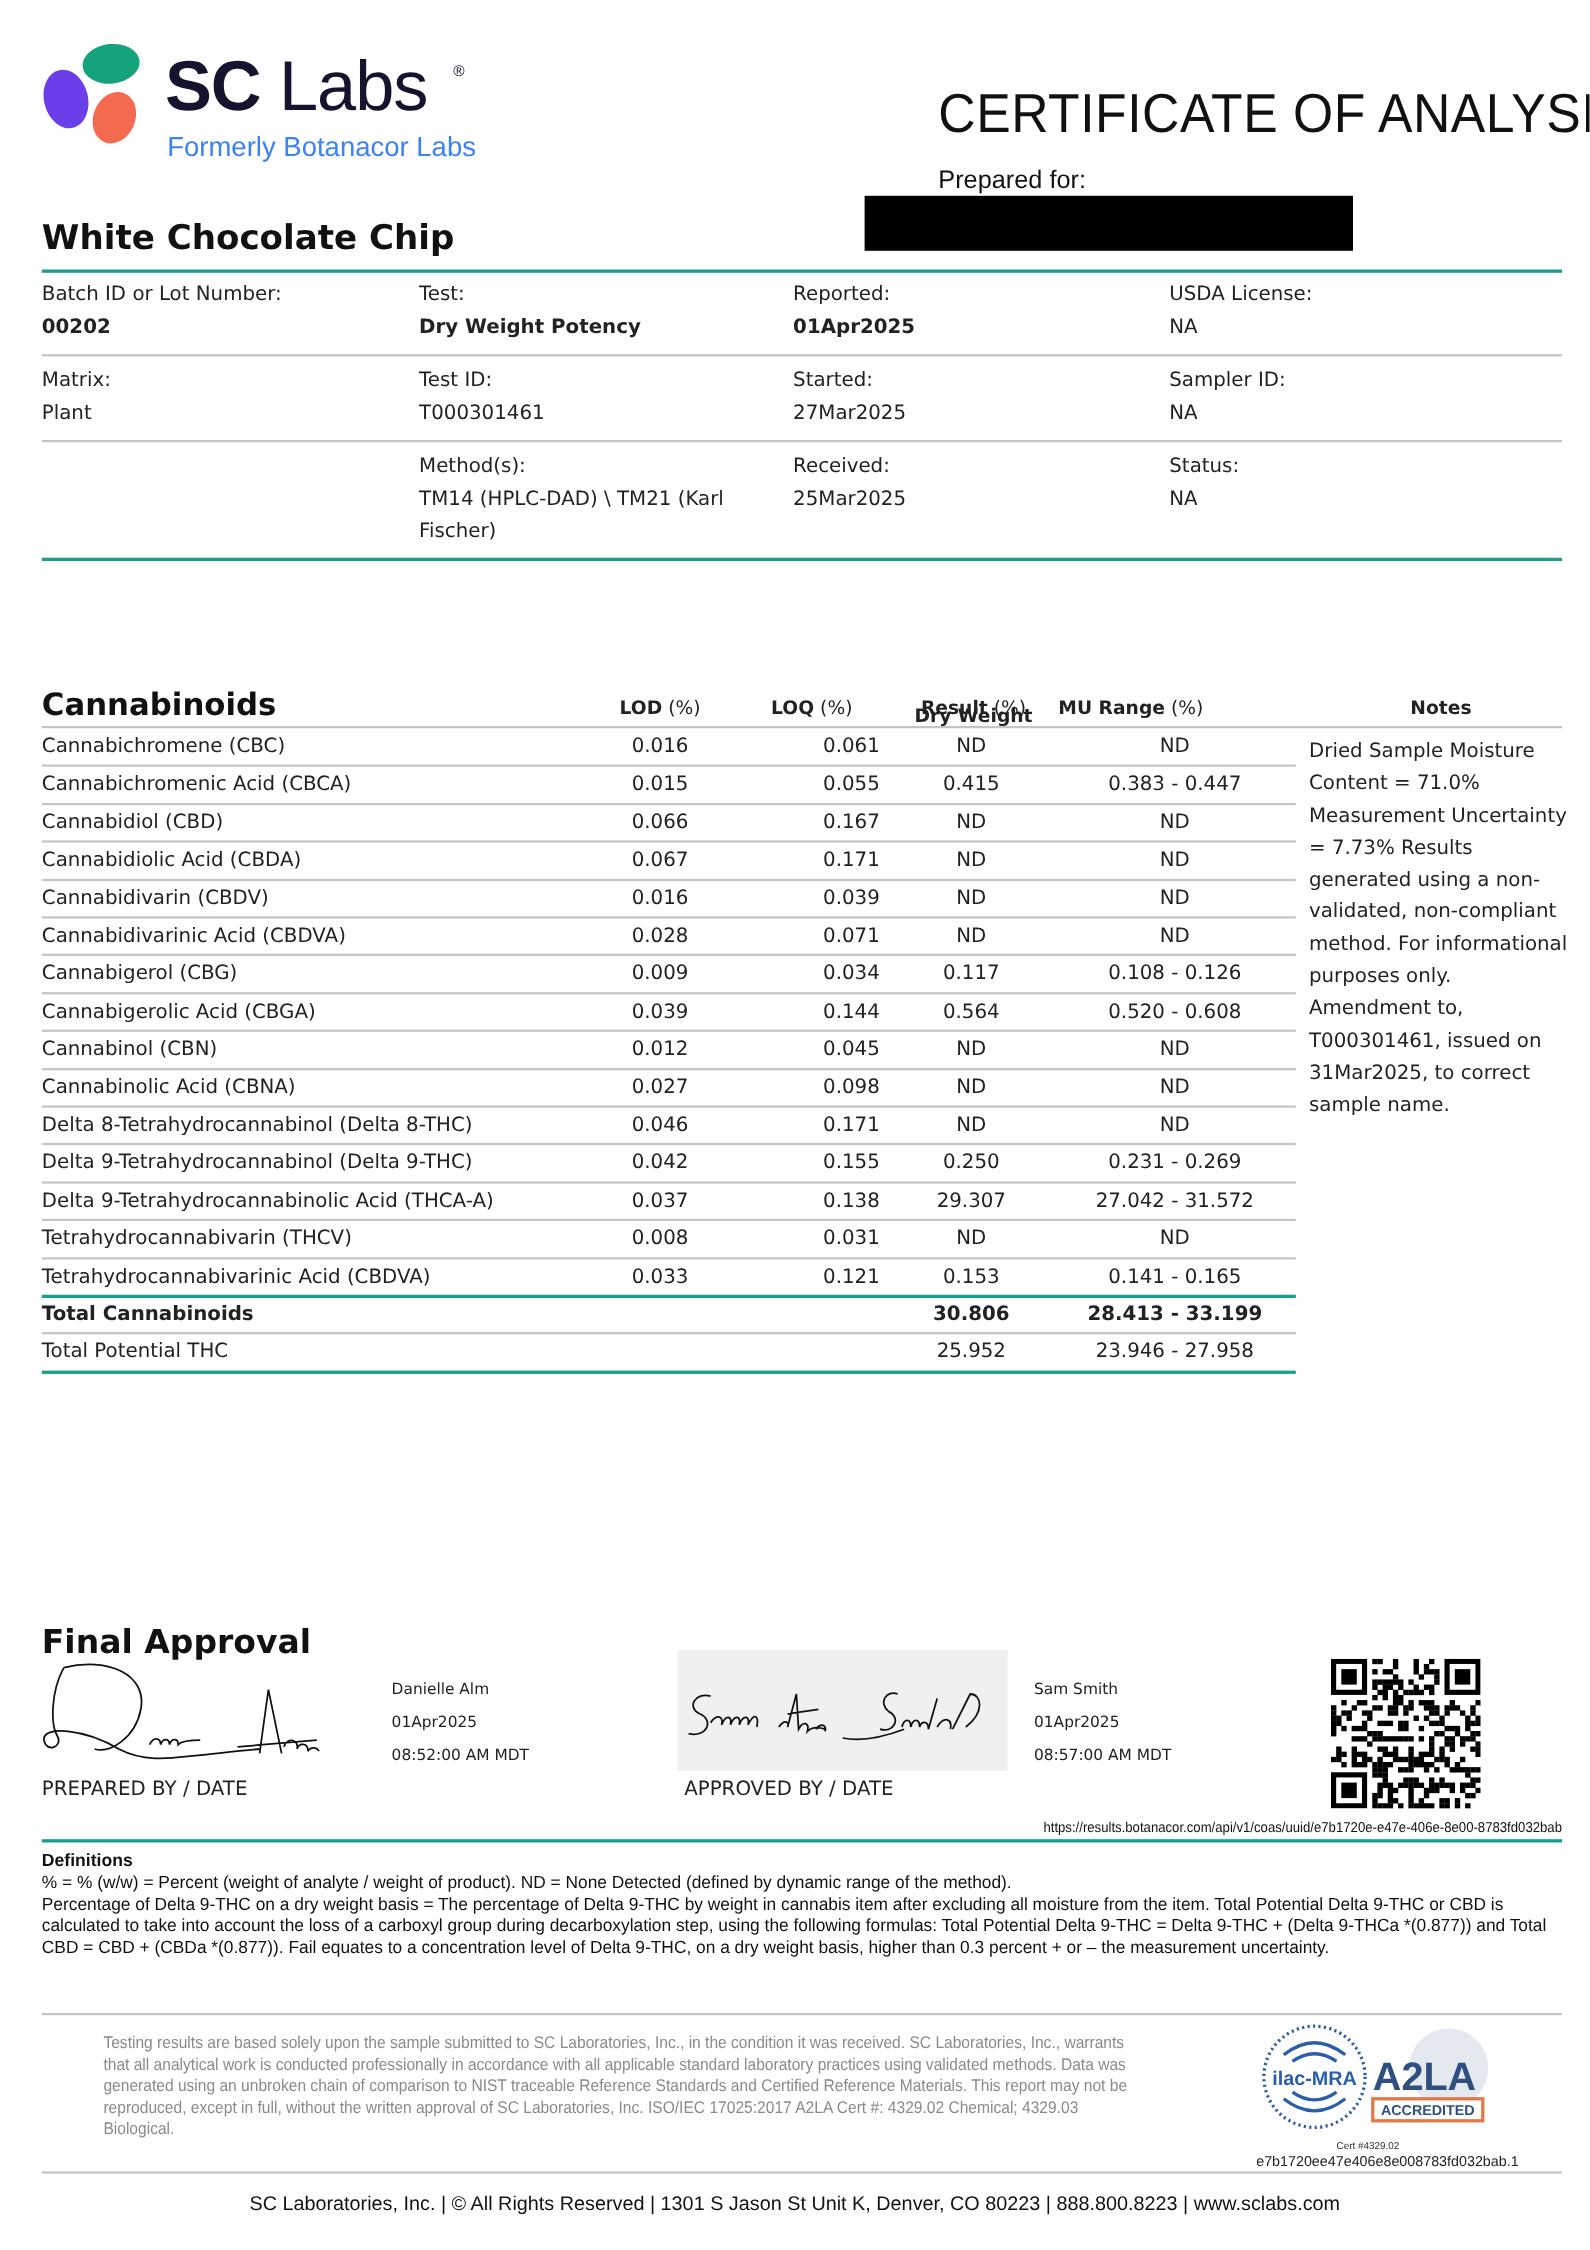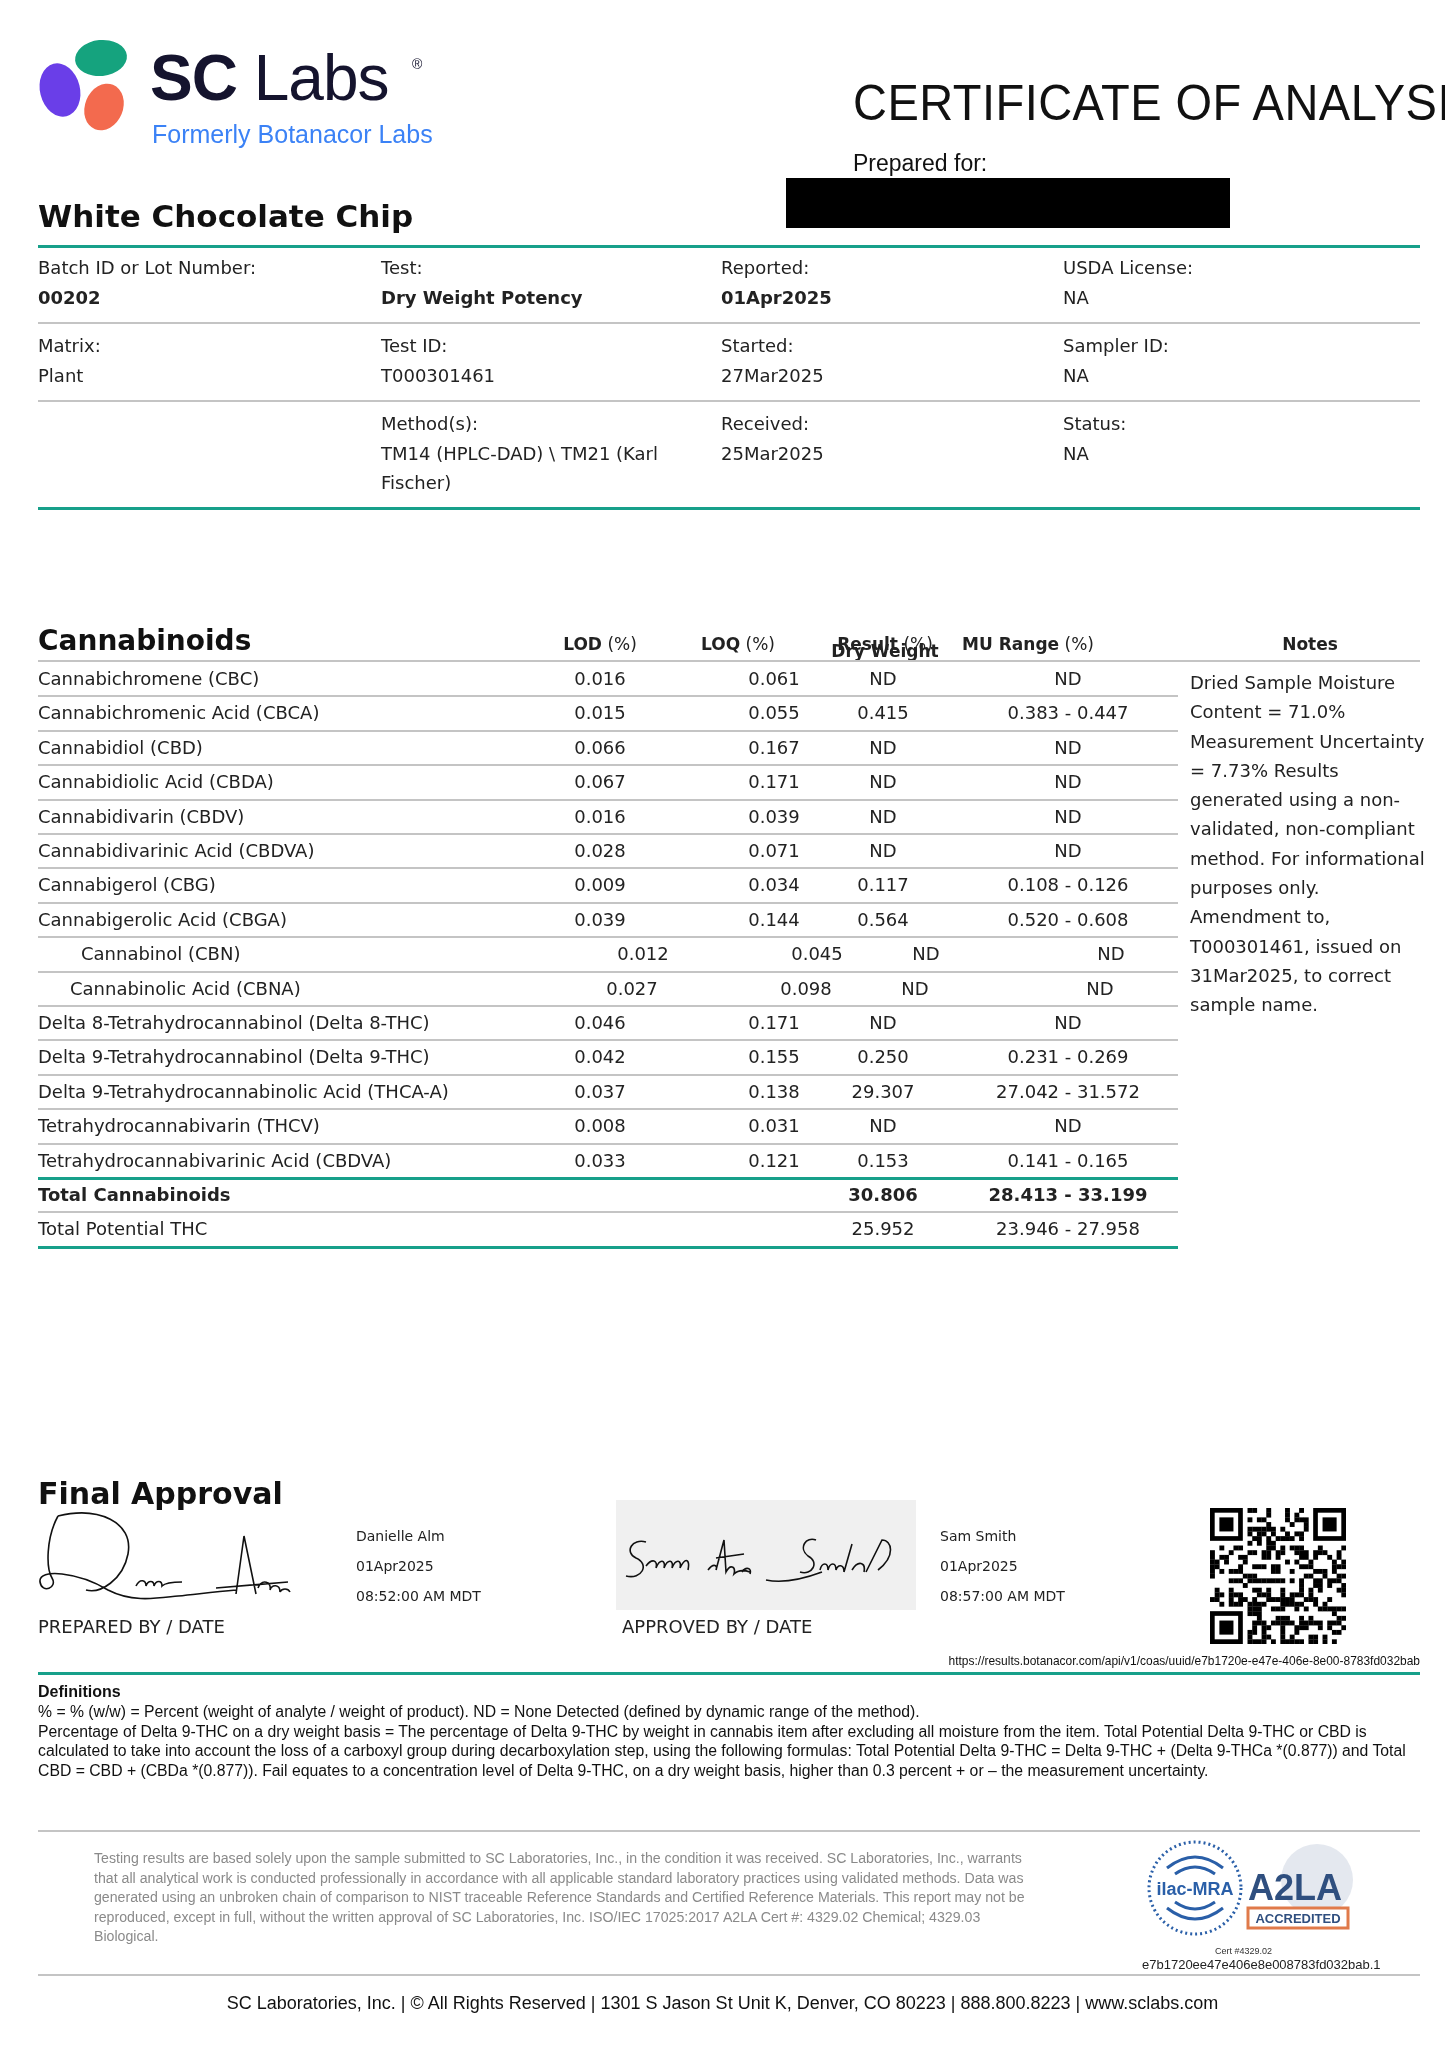--- a/index.html
+++ b/index.html
@@ -189,29 +189,29 @@
     </div>
     <div class="tbl-rule" style="top: 901.8px;"></div>
     <div class="row" style="top: 902.8px;">
       <div class="cell c-name">Cannabigerolic Acid (CBGA)</div>
       <div class="cell c-lod">0.039</div>
       <div class="cell c-loq">0.144</div>
       <div class="cell c-res">0.564</div>
       <div class="cell c-mu">0.520 - 0.608</div>
     </div>
     <div class="tbl-rule" style="top: 936.2px;"></div>
-    <div class="row" style="top: 937.2px; margin-left: 43px;">
+    <div class="row" style="top: 937.2px;">
       <div class="cell c-name">Cannabinol (CBN)</div>
       <div class="cell c-lod">0.012</div>
       <div class="cell c-loq">0.045</div>
       <div class="cell c-res">ND</div>
       <div class="cell c-mu">ND</div>
     </div>
     <div class="tbl-rule" style="top: 970.6px;"></div>
-    <div class="row" style="top: 971.6px; margin-left: 32px;">
+    <div class="row" style="top: 971.6px;">
       <div class="cell c-name">Cannabinolic Acid (CBNA)</div>
       <div class="cell c-lod">0.027</div>
       <div class="cell c-loq">0.098</div>
       <div class="cell c-res">ND</div>
       <div class="cell c-mu">ND</div>
     </div>
     <div class="tbl-rule" style="top: 1005px;"></div>
     <div class="row" style="top: 1006px;">
       <div class="cell c-name">Delta 8-Tetrahydrocannabinol (Delta 8-THC)</div>
       <div class="cell c-lod">0.046</div>

